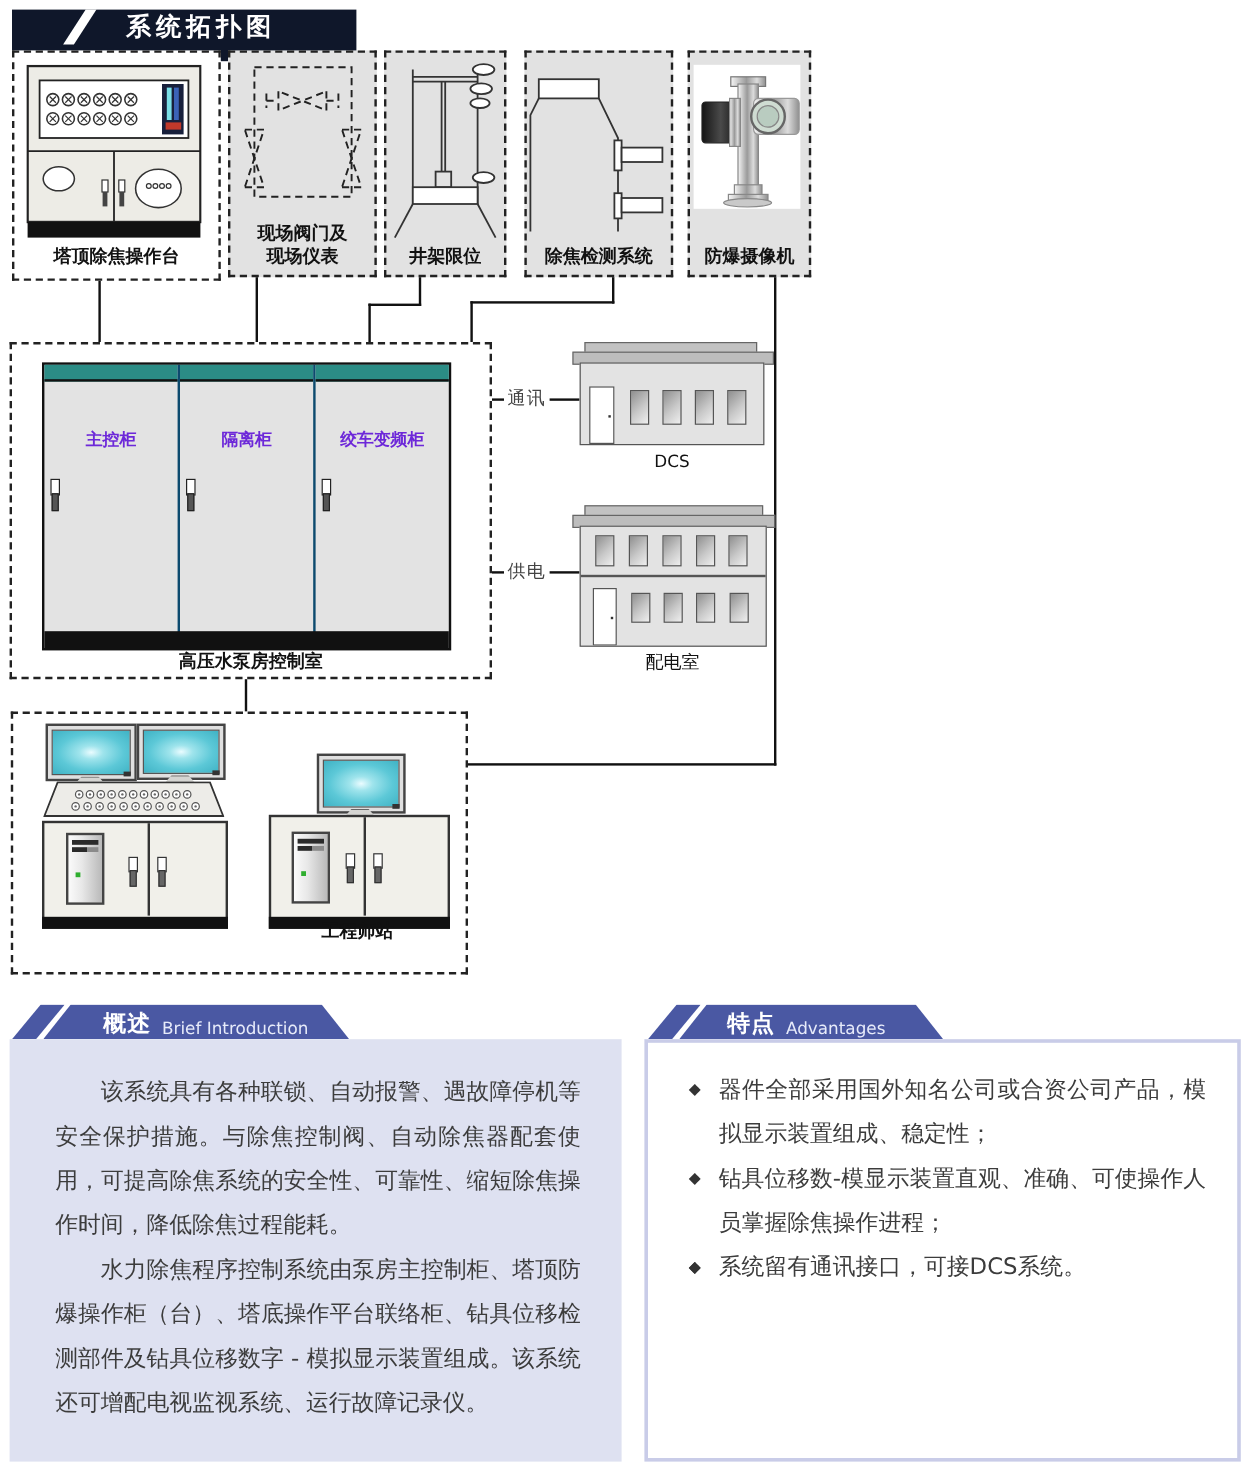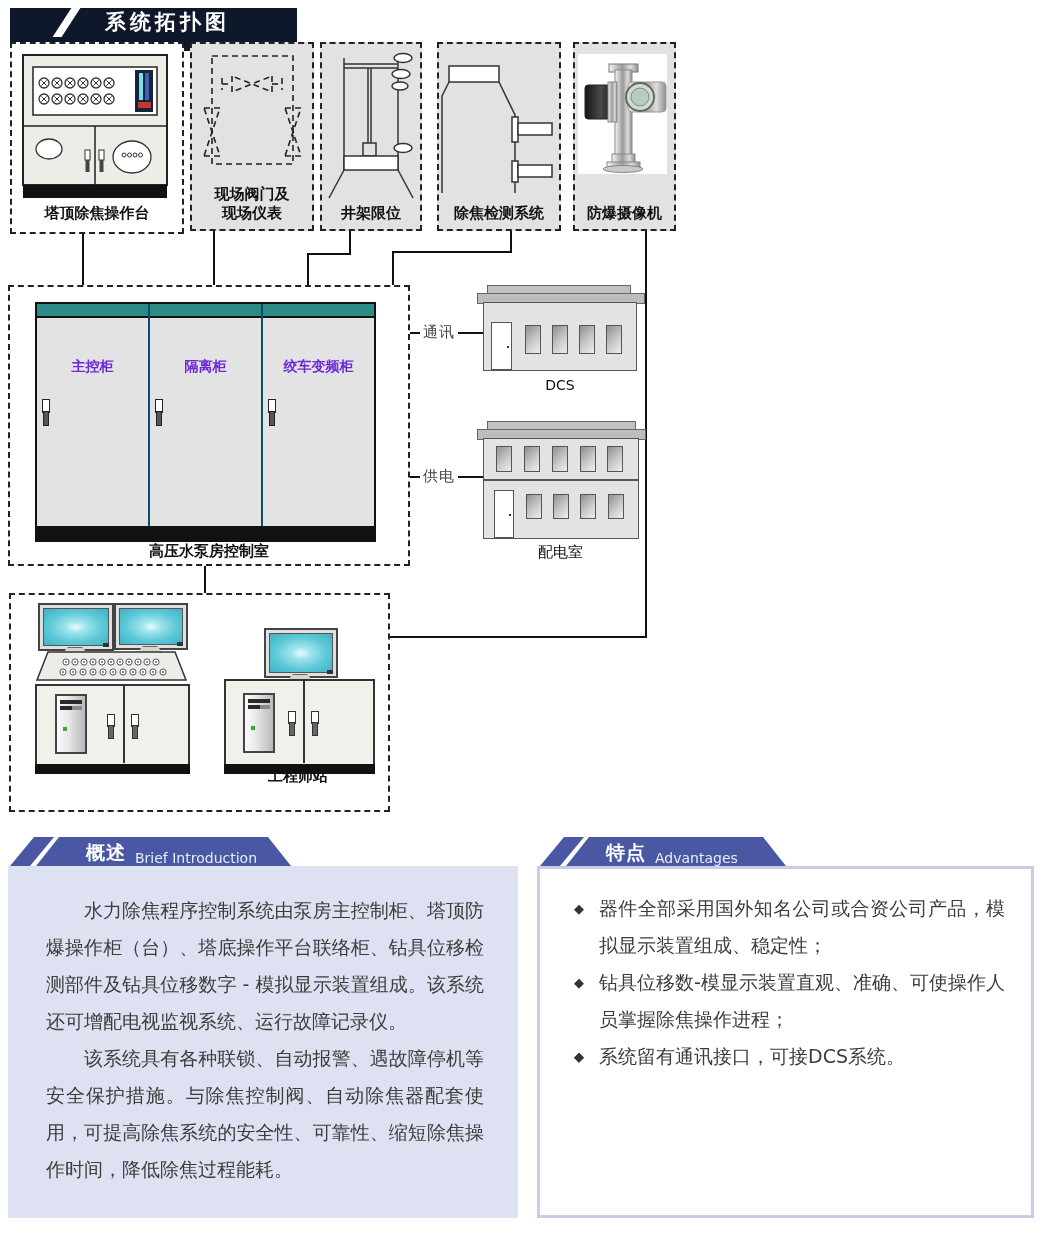--- a/index.html
+++ b/index.html
@@ -371,22 +371,22 @@
 
     <div class="ws-label" style="left:222px;top:173px;width:130px;">工程师站</div>
   </div>
 
   <div class="sec-stub" style="left:10px;top:837px;"></div>
   <div class="sec-main" style="left:36px;top:837px;width:256px;clip-path:polygon(23px 0,232px 0,255px 29px,0 29px);padding-left:50px;box-sizing:border-box;">
     <span class="sec-zh">概述</span>
     <span class="sec-en">Brief Introduction</span>
   </div>
   <div class="overview-box">
+    <p>该系统具有各种联锁、自动报警、遇故障停机等安全保护措施。与除焦控制阀、自动除焦器配套使用，可提高除焦系统的安全性、可靠性、缩短除焦操作时间，降低除焦过程能耗。</p>
     <p>水力除焦程序控制系统由泵房主控制柜、塔顶防爆操作柜（台）、塔底操作平台联络柜、钻具位移检测部件及钻具位移数字 - 模拟显示装置组成。该系统还可增配电视监视系统、运行故障记录仪。</p>
-    <p>该系统具有各种联锁、自动报警、遇故障停机等安全保护措施。与除焦控制阀、自动除焦器配套使用，可提高除焦系统的安全性、可靠性、缩短除焦操作时间，降低除焦过程能耗。</p>
   </div>
 
   <div class="sec-stub" style="left:540px;top:837px;"></div>
   <div class="sec-main" style="left:566px;top:837px;width:220px;clip-path:polygon(23px 0,197px 0,220px 29px,0 29px);padding-left:40px;box-sizing:border-box;">
     <span class="sec-zh">特点</span>
     <span class="sec-en">Advantages</span>
   </div>
   <div class="adv-box">
     <ul>
       <li>

